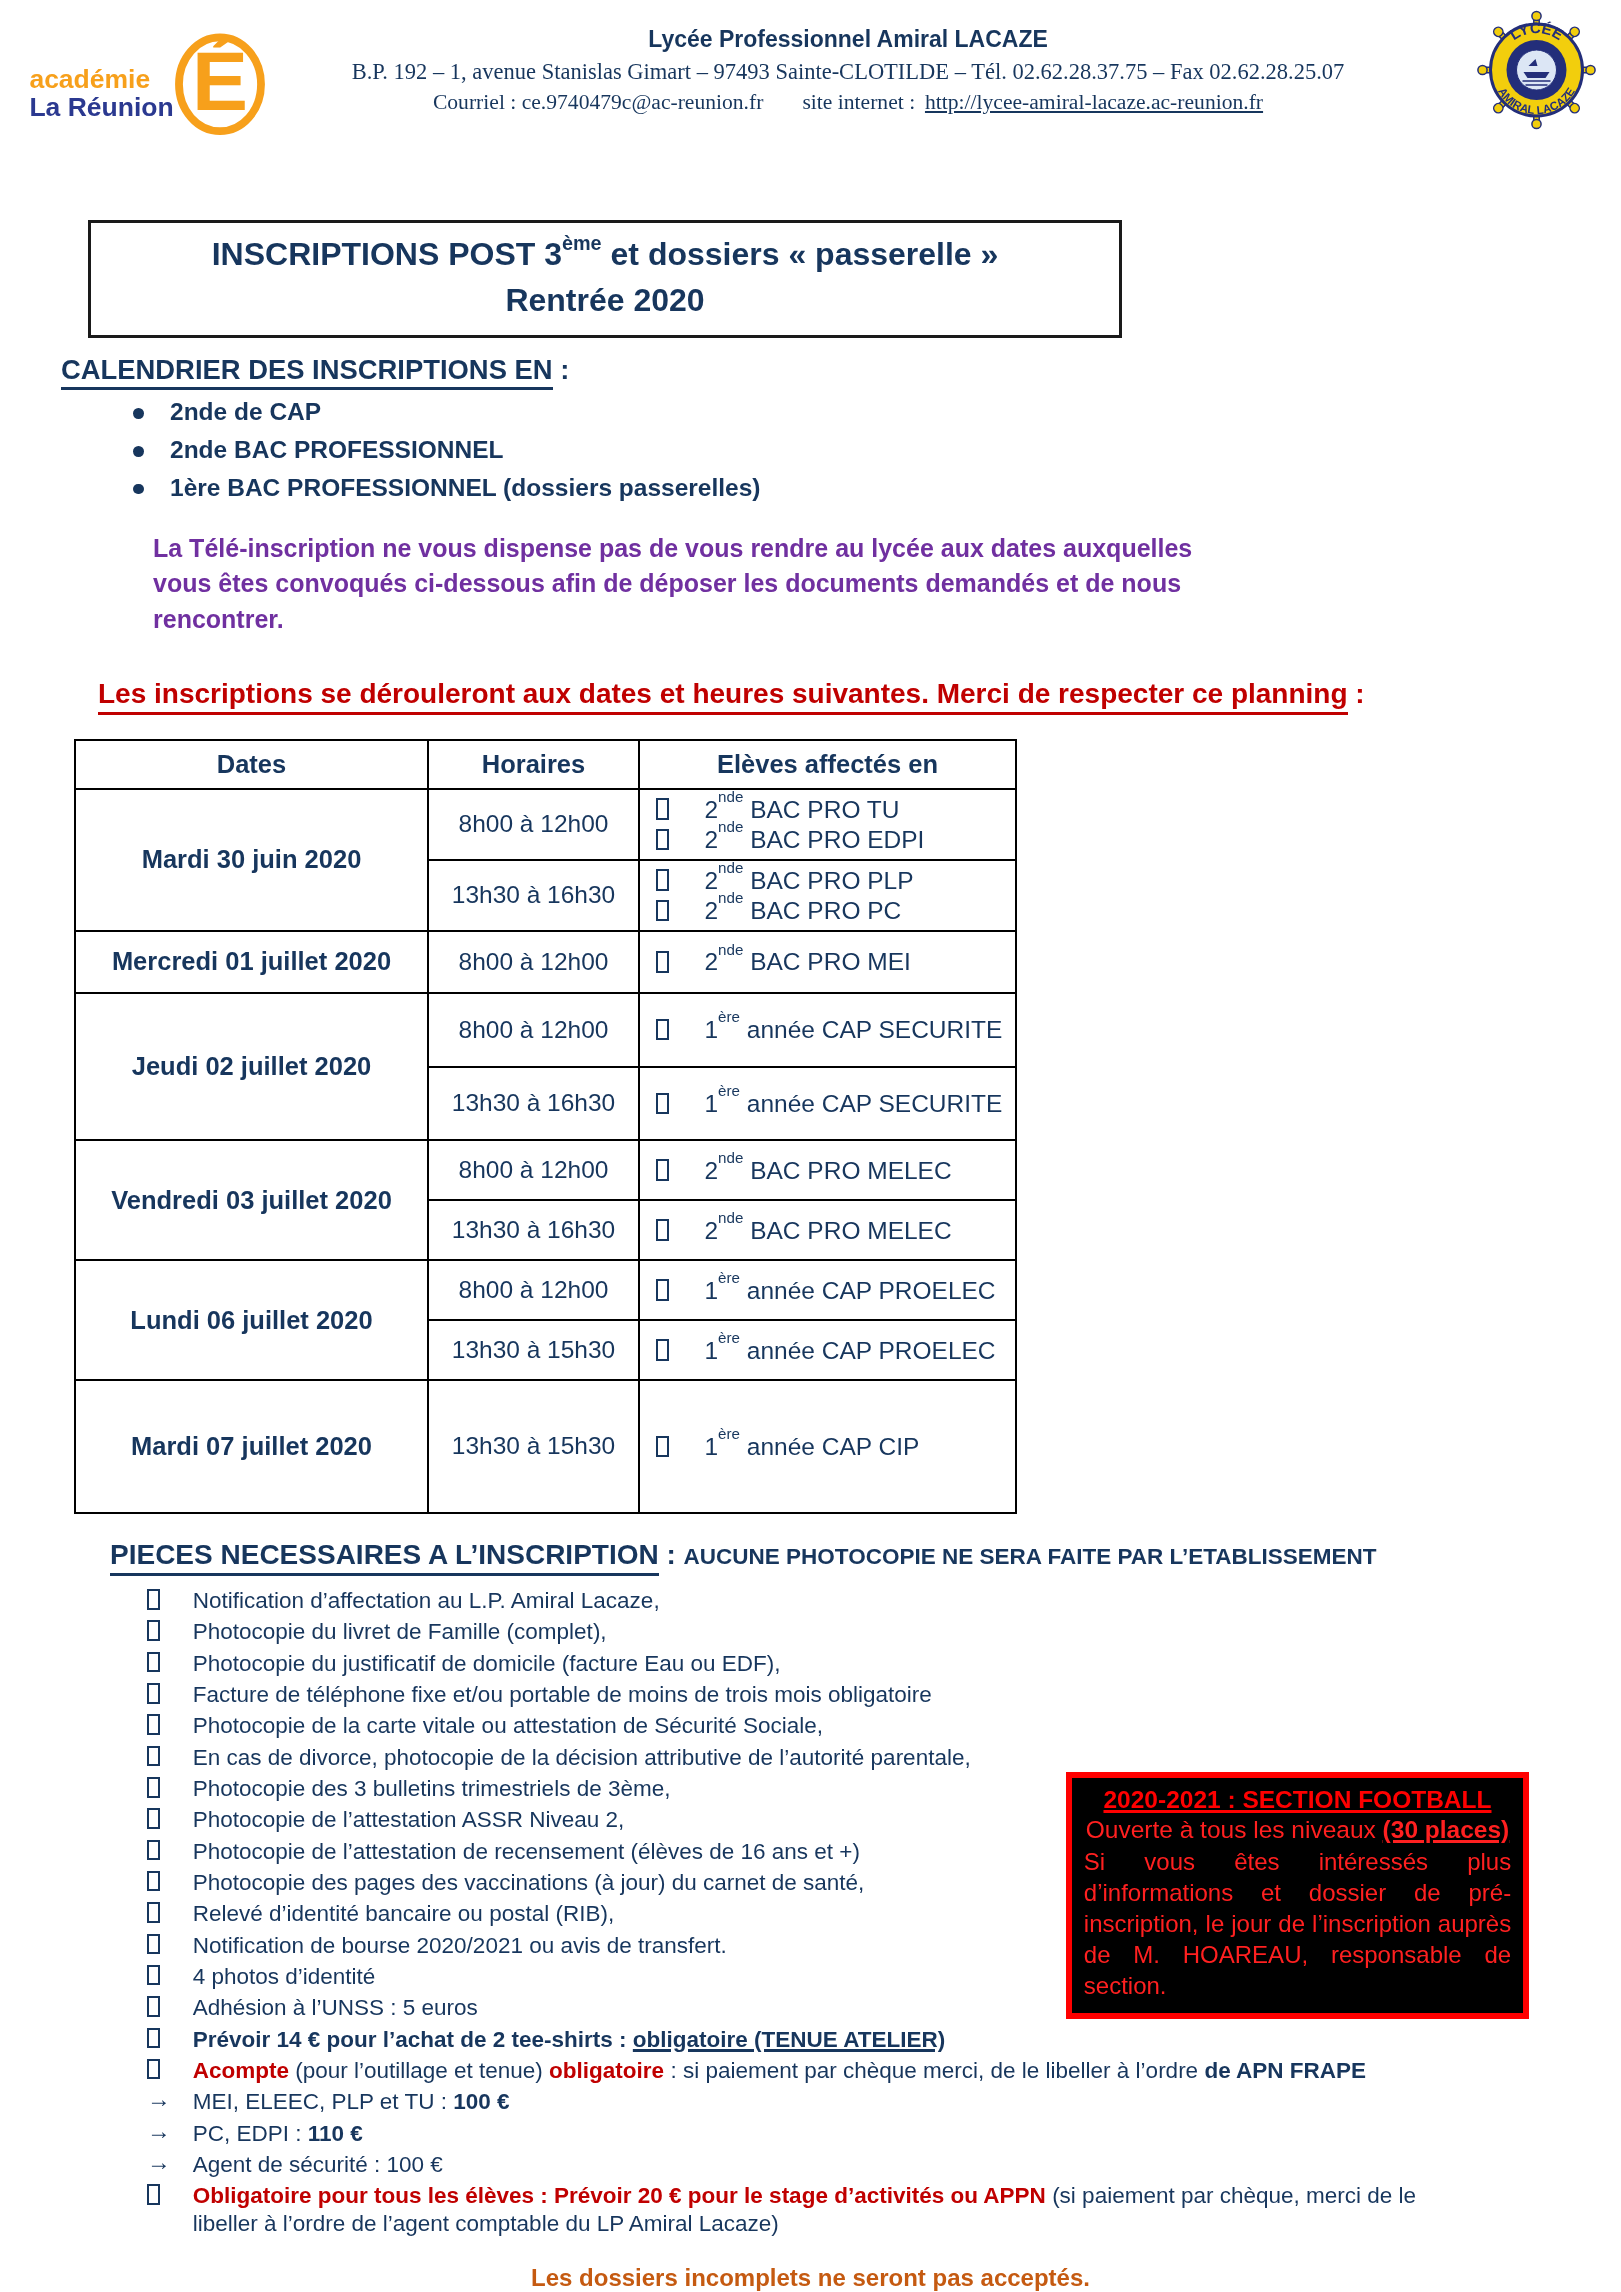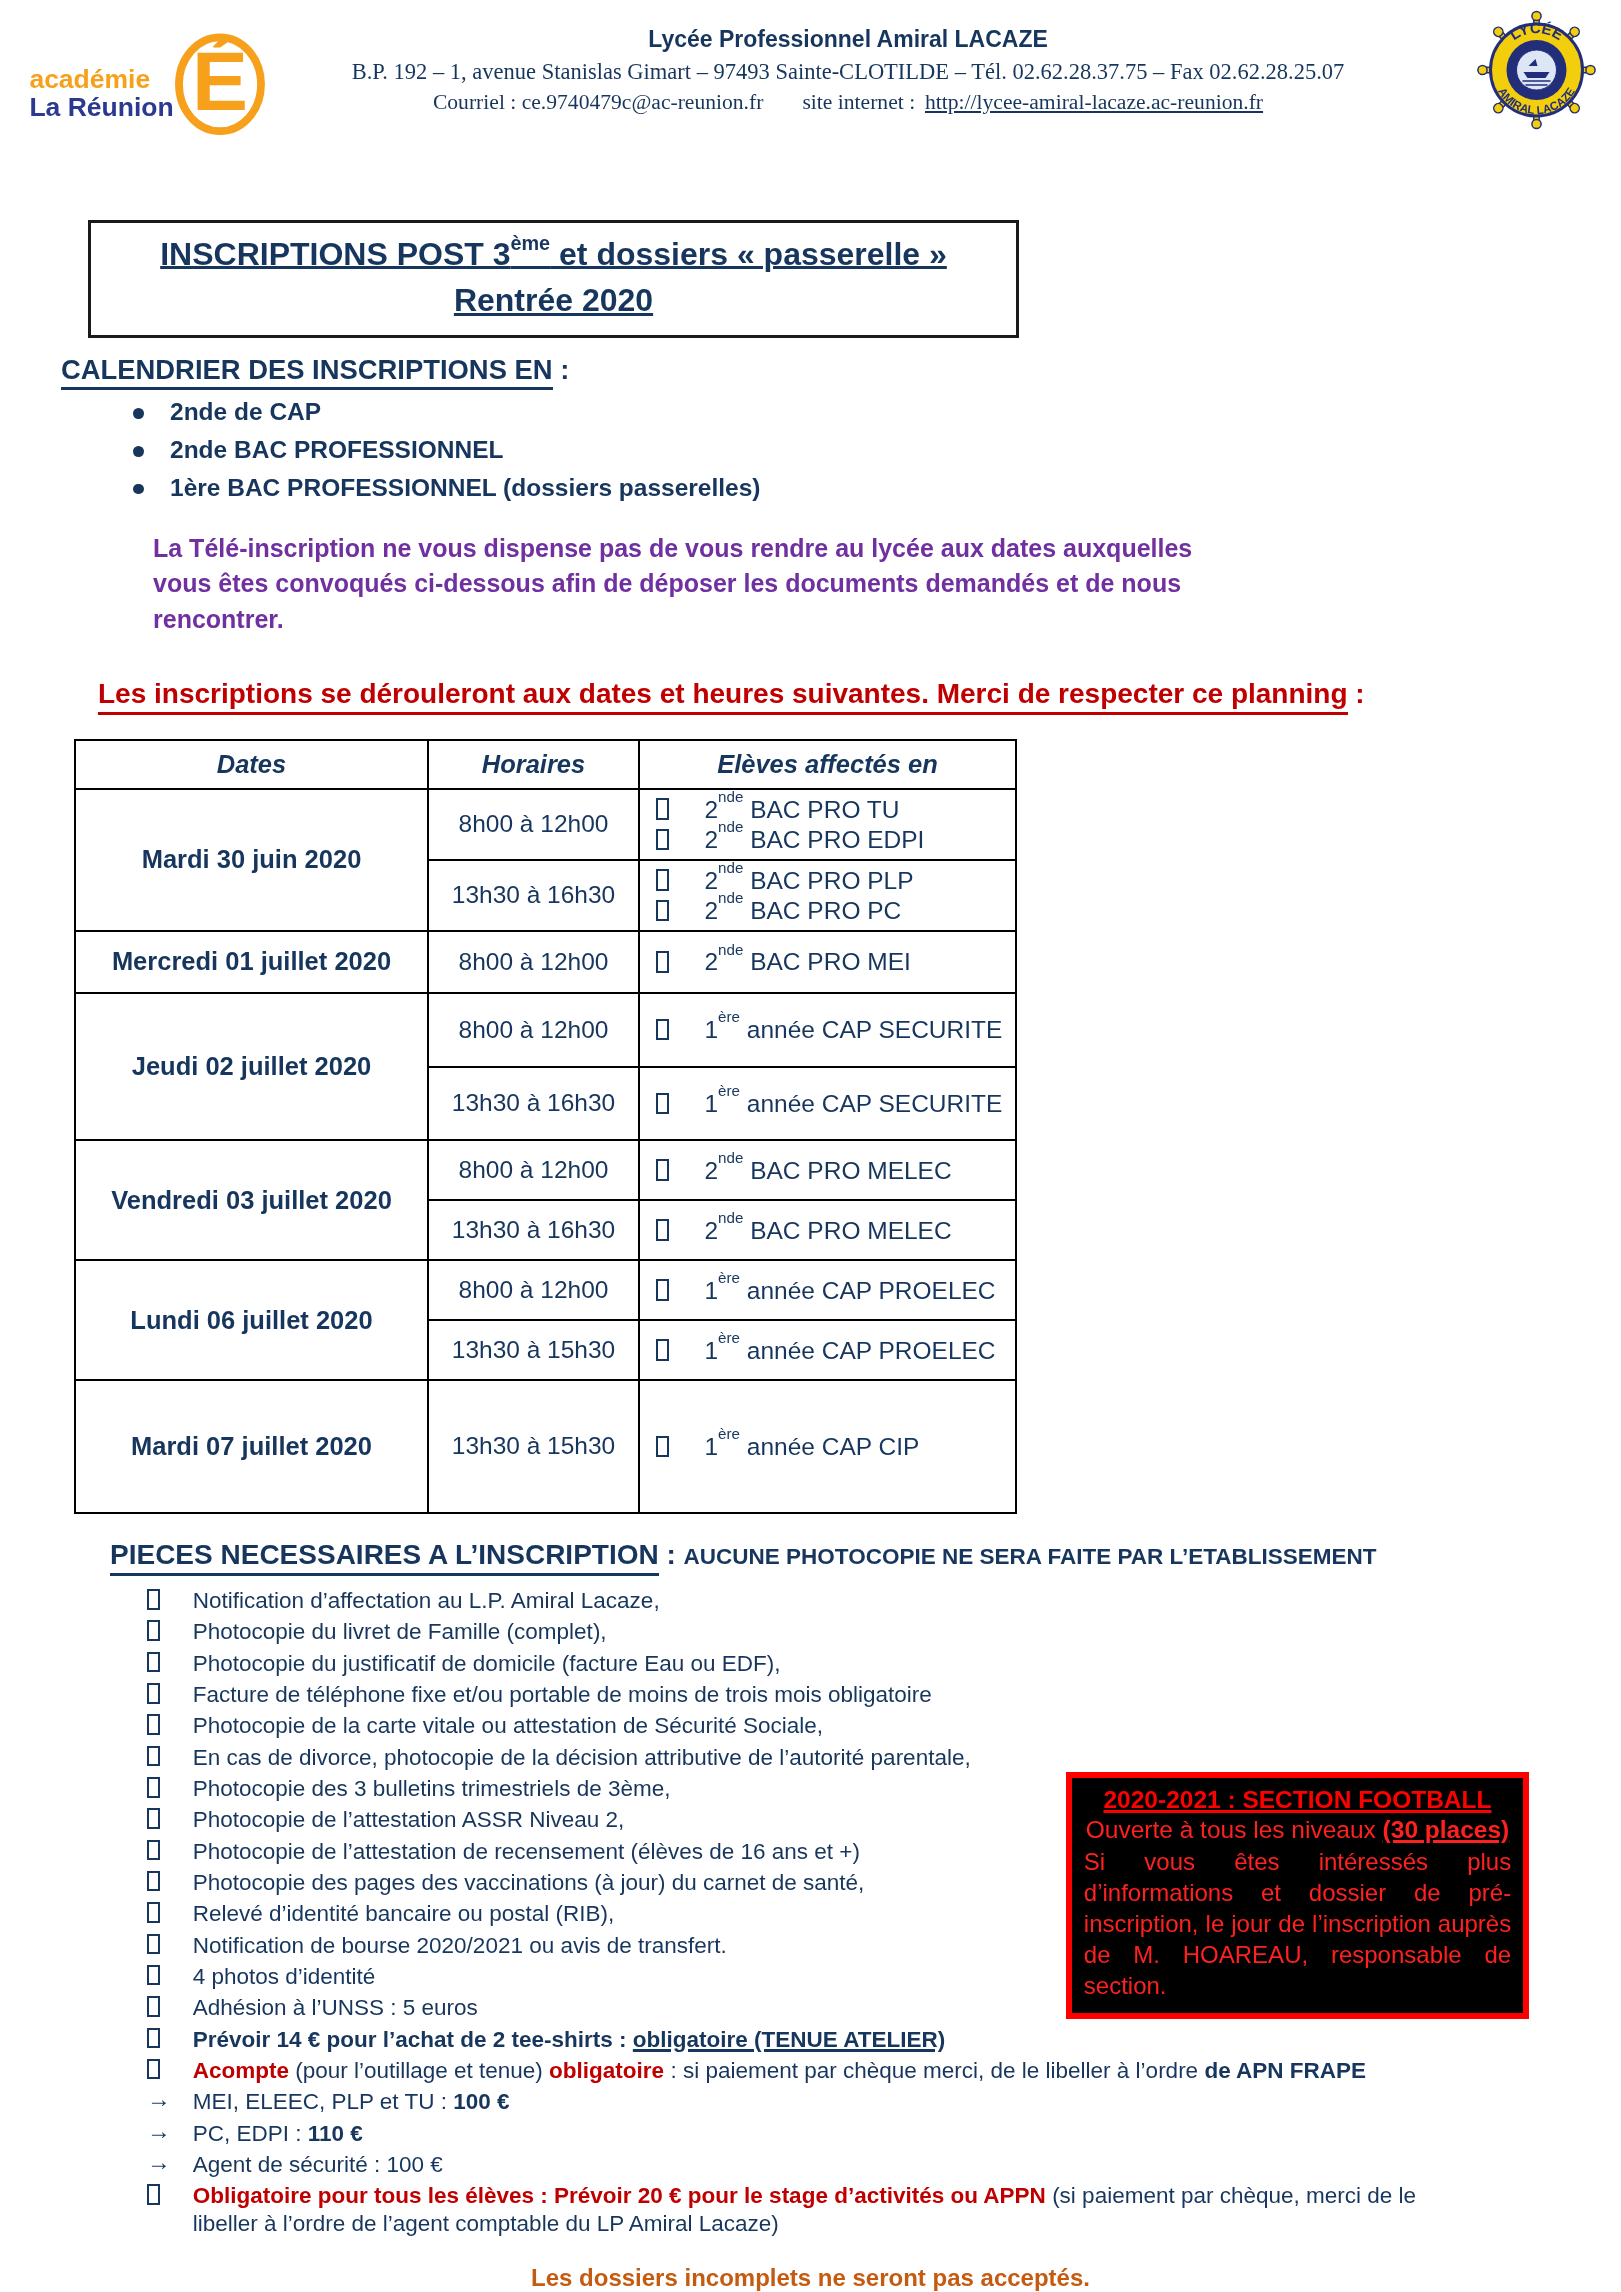--- a/index.html
+++ b/index.html
@@ -16,40 +16,40 @@
   .acad-line2{color:#2B3990;}
   .acad-emblem{position:absolute;left:145px;top:0;}
   .header-center{position:absolute;left:294px;top:25.5px;width:1108px;text-align:center;}
   .school-name{font-size:23px;font-weight:bold;}
   .school-address{font-family:"Liberation Serif",serif;font-size:22.5px;margin-top:6.9px;}
   .school-contact{font-family:"Liberation Serif",serif;font-size:21.6px;margin-top:4.9px;}
   .contact-gap{display:inline-block;width:39px;}
   .website-link{color:#17365D;text-decoration:underline;margin-left:9.8px;}
   .wheel-logo{position:absolute;right:21.6px;top:9.8px;}
   
-  .title-box{margin:71px 0 0 88px;width:931px;border:3.9px solid #1a1a1a;
-    text-align:center;padding:11.8px 0 15.7px;box-sizing:border-box;text-decoration:underline;}
+  .title-box{margin:71px 0 0 88px;width:1034px;border:3.9px solid #1a1a1a;
+    text-align:center;padding:11.8px 0 15.7px;box-sizing:border-box;}
   .title-line{font-size:32px;font-weight:bold;}
   .title-line sup{font-size:0.62em;position:relative;top:-0.15em;}
   .title-line2{margin-top:9.8px;}
   
   .section-heading1{margin:15.7px 0 0 61px;font-size:27.4px;font-weight:bold;}
   .u-navy{border-bottom:3.9px solid #17365D;padding-bottom:2px;}
   .cal-bullets{margin:13.7px 0 0 125px;padding:0;list-style:none;}
   .cal-bullets li{font-size:24.5px;font-weight:bold;margin-bottom:10.8px;padding-left:45px;position:relative;line-height:1.1;}
   .cal-bullets li::before{content:"";position:absolute;left:7.8px;top:8.8px;width:10.8px;height:10.8px;border-radius:50%;background:#17365D;}
   
   .purple-note{margin:29px 0 0 153px;width:1083px;color:#7030A0;font-weight:bold;
     font-size:25px;line-height:1.42;}
   .planning-heading{margin:41px 0 6px 98px;font-size:28px;font-weight:bold;color:#C00000;white-space:nowrap;}
   .u-red{border-bottom:3.9px solid #C00000;padding-bottom:2.9px;}
   
   .schedule{margin:29px 0 0 74px;border-collapse:collapse;width:941px;table-layout:fixed;}
   .schedule th,.schedule td{border:2.9px solid #000;}
-  .schedule th{font-size:25.5px;font-weight:bold;text-align:center;padding:8.8px 0;font-style:italic;}
+  .schedule th{font-size:25.5px;font-weight:bold;text-align:center;padding:8.8px 0;}
   td.date-cell{font-size:25.5px;font-weight:bold;text-align:center;}
   td.time-cell{font-size:24.5px;text-align:center;}
   td.classes-cell{font-size:24.5px;padding-left:15.7px;}
   .pad-xs{padding-top:2.9px;padding-bottom:2.9px;}
   .pad-s{padding-top:12.7px;padding-bottom:12.7px;}
   .pad-m{padding-top:13.7px;padding-bottom:13.7px;}
   .pad-l{padding-top:19.6px;padding-bottom:19.6px;}
   .pad-xl{padding-top:49px;padding-bottom:49px;}
   .cls-row{display:flex;align-items:center;margin:2px 0;line-height:1.12;}
   .tofu{display:inline-block;width:13.7px;height:21.6px;border:2px solid #17365D;flex:none;margin-right:35px;box-sizing:border-box;}

